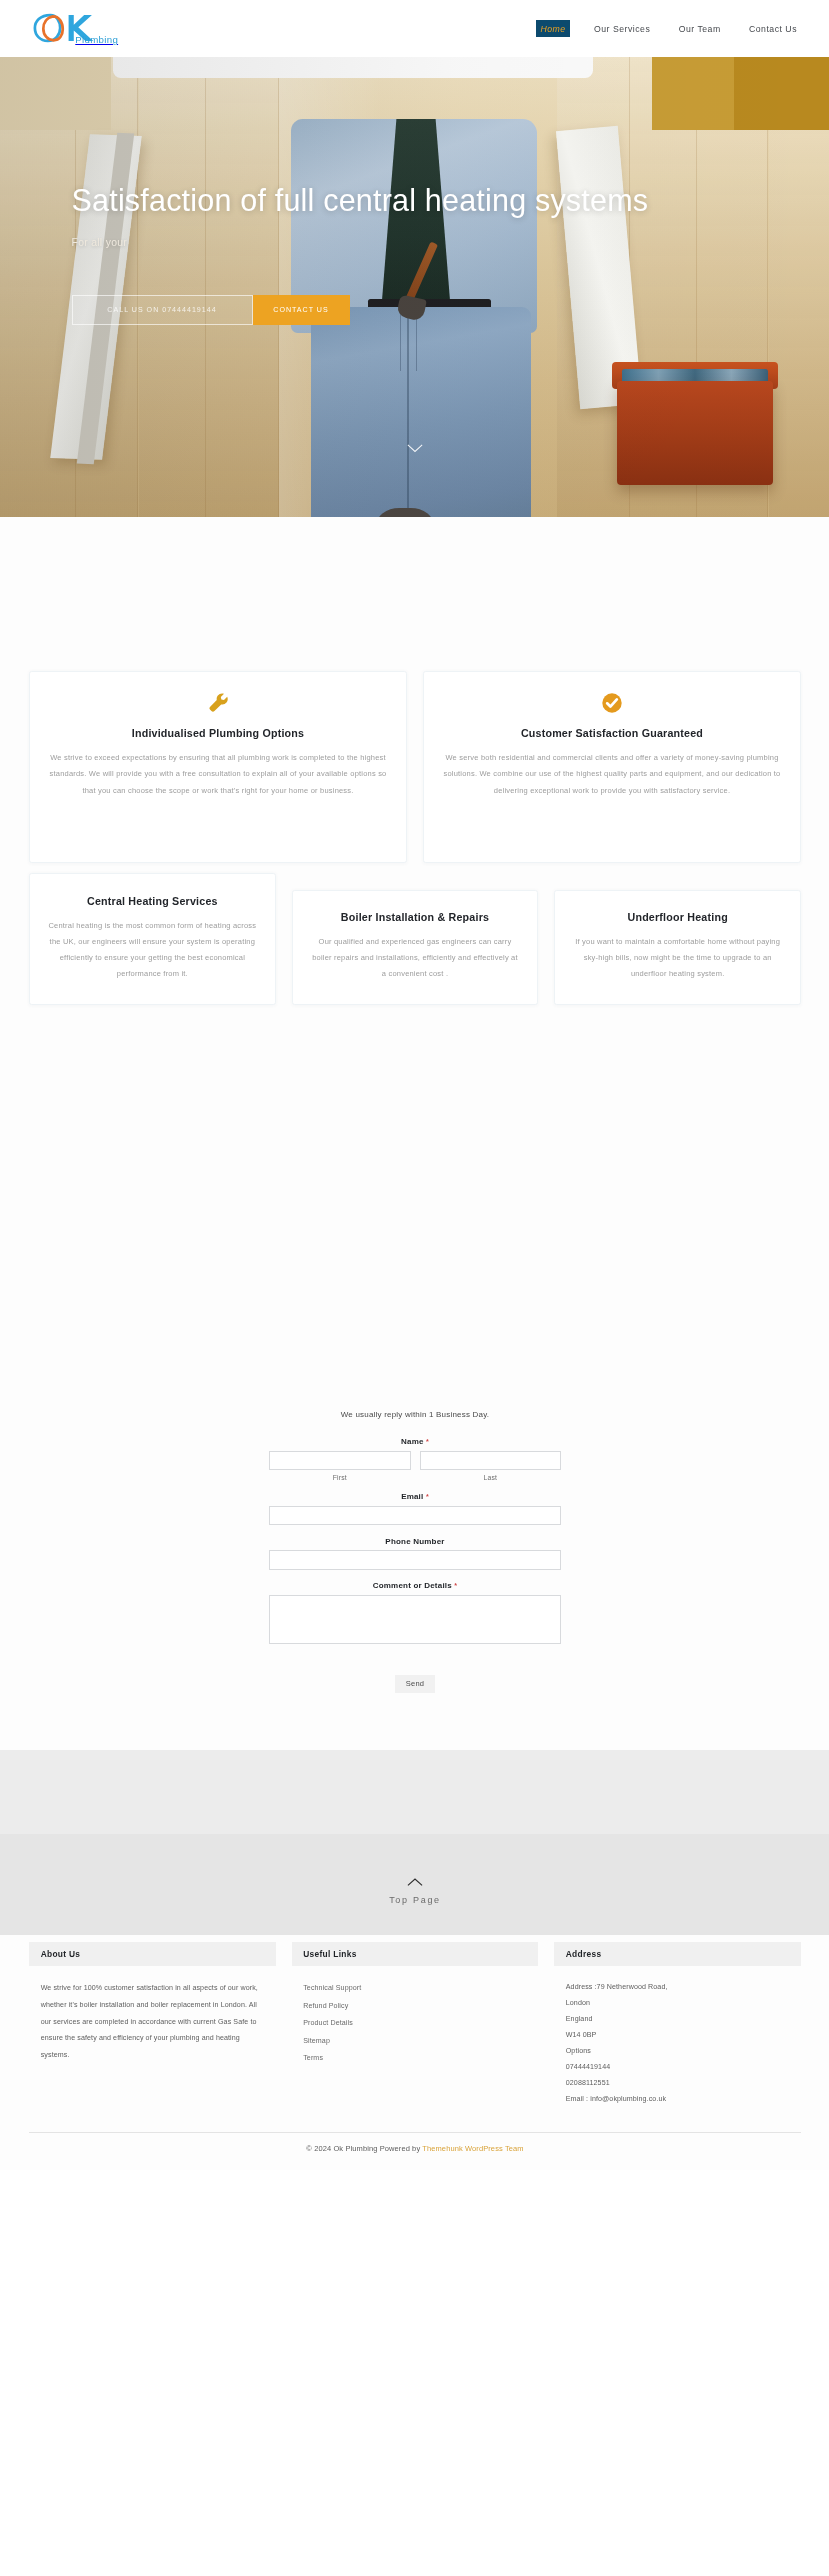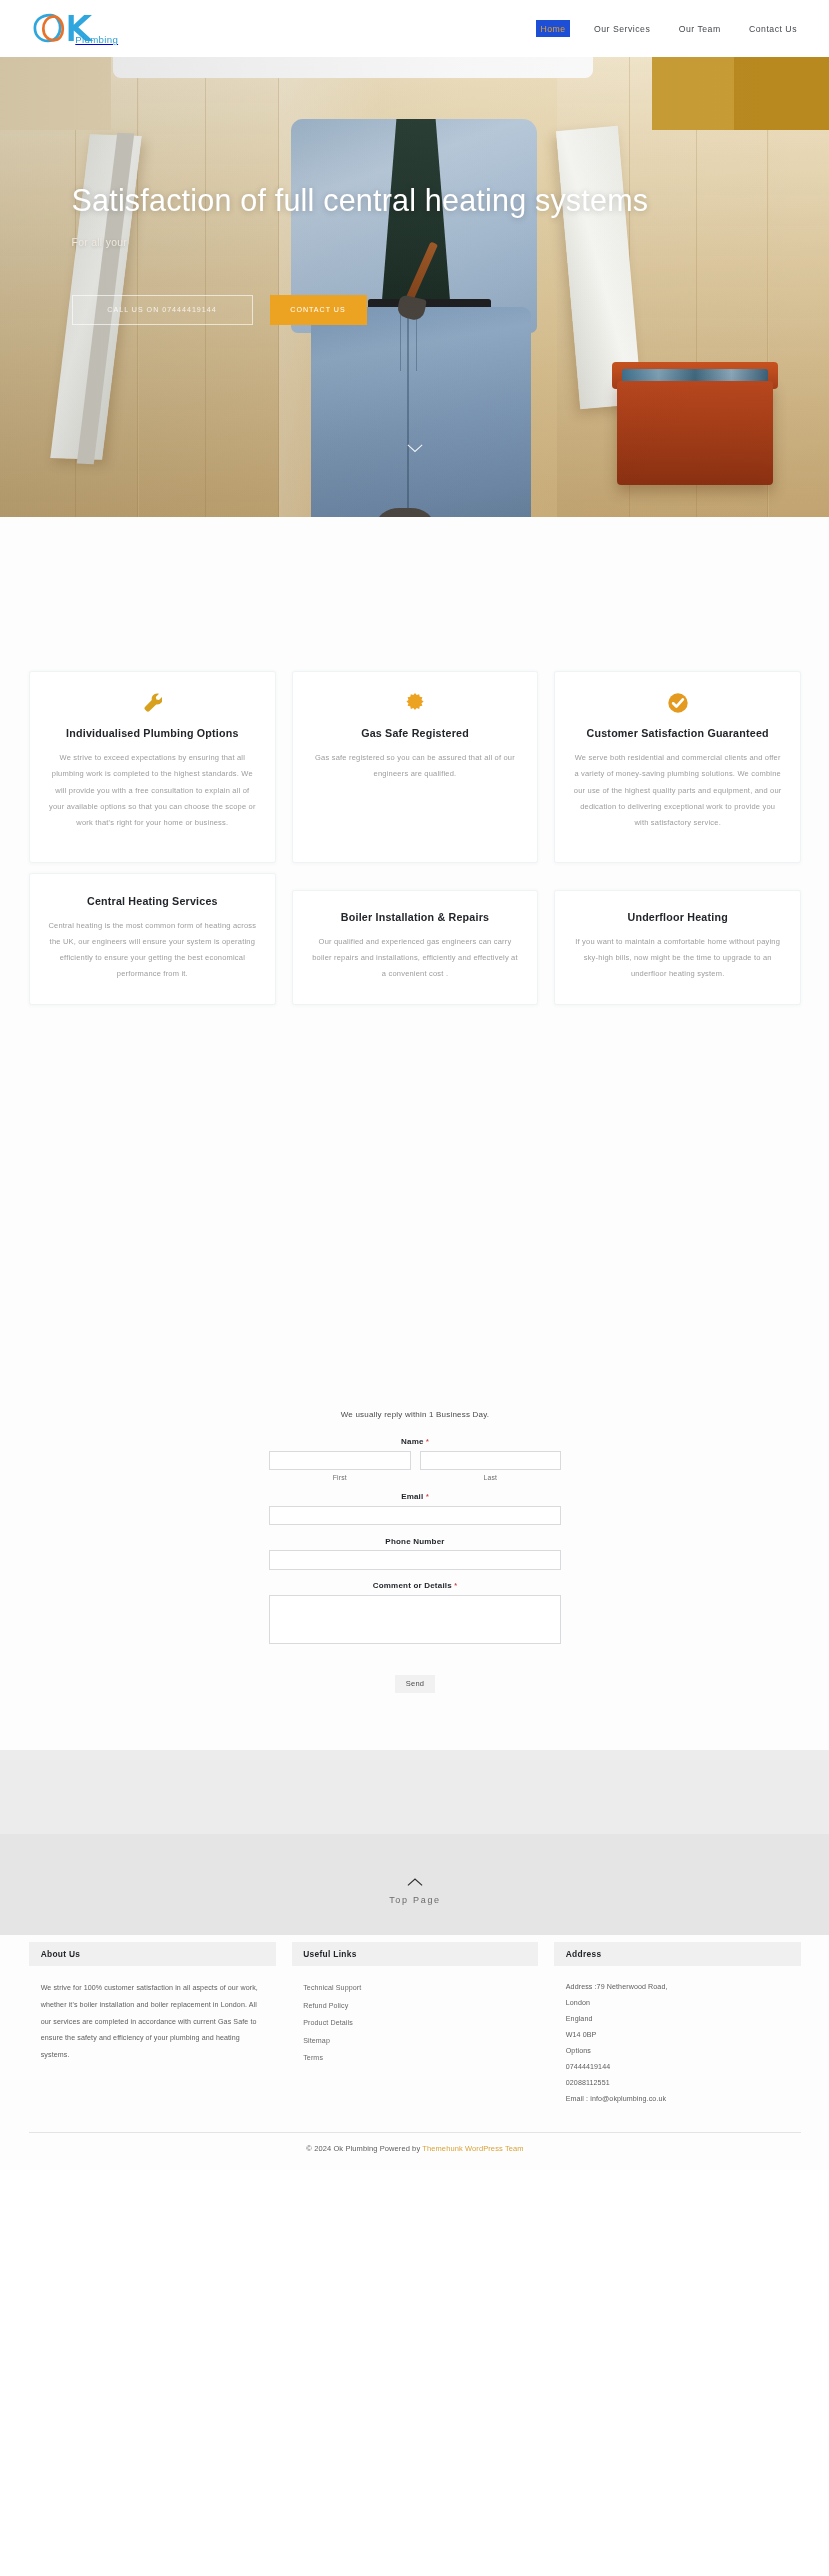--- a/index.html
+++ b/index.html
@@ -34,21 +34,21 @@
   }
   .main-nav { display: flex; align-items: center; gap: 19.4px; }
   .nav-link {
     font-size: 8.7px;
     color: #45484d;
     letter-spacing: 0.5px;
     text-decoration: none;
     padding: 3.2px 4.5px;
     white-space: nowrap;
   }
-  .nav-link.is-active { color: #e8a022; background: #1d4ed8; }
+  .nav-link.is-active { color: #e8a022; background: #0c4a6e; font-style: italic; }
 
   
   .hero {
     position: relative;
     height: 460px;
     overflow: hidden;
     background:
       linear-gradient(178deg, #efe2c4 0%, #e7d6b0 22%, #dcc79b 48%, #d4bb8b 70%, #c9ad79 100%);
   }
   .hero-photo { position: absolute; inset: 0; }
@@ -183,21 +183,21 @@
     max-width: 687px;
     text-shadow: 0 1.3px 6.5px rgba(0,0,0,.22);
   }
   .hero-sub {
     margin-top: 16px;
     font-size: 10.4px;
     color: #efe9de;
     letter-spacing: 0.3px;
     text-shadow: 0 0.6px 3.9px rgba(0,0,0,.18);
   }
-  .hero-buttons { margin-top: 47px; display: flex; align-items: flex-start; gap: 17px; }
+  .hero-buttons { margin-top: 47px; display: flex; align-items: flex-start; }
   .btn-ghost {
     min-width: 181px; height: 30px;
     display: inline-flex; align-items: center; justify-content: center;
     border: 0.6px solid rgba(255,255,255,.62);
     color: rgba(255,255,255,.80);
     font-size: 7.1px; letter-spacing: 1px;
     background: rgba(255,255,255,.06);
     text-decoration: none;
   }
   .btn-solid {
@@ -408,29 +408,20 @@
         <div class="card tall">
           <div class="card-icon">
             <svg width="19.4" height="22" viewBox="0 0 30 34" aria-hidden="true">
               <path d="M21.8 2.2a8.4 8.4 0 0 0-8.2 10.3L3.4 22.9a3.3 3.3 0 0 0 0 4.7l1.9 1.9a3.3 3.3 0 0 0 4.7 0l10.4-10.3a8.4 8.4 0 0 0 9.3-11.7l-5 5-4-.9-.9-4 5-5a8.4 8.4 0 0 0-3-.4z" fill="#d8a11d"></path>
             </svg>
           </div>
           <h3 class="card-title">Individualised Plumbing Options</h3>
           <p class="card-text">We strive to exceed expectations by ensuring that all plumbing work is completed to the highest standards. We will provide you with a free consultation to explain all of your available options so that you can choose the scope or work that's right for your home or business.</p>
         </div>
 
-        <div class="card tall">
-          <div class="card-icon">
-            <svg width="22" height="22" viewBox="0 0 34 34" aria-hidden="true">
-              <path d="M17 1.5l2.6 3.2 3.9-1.3.8 4.1 4.1.8-1.3 3.9 3.2 2.6-3.2 2.6 1.3 3.9-4.1.8-.8 4.1-3.9-1.3L17 27.9l-2.6-3.0-3.9 1.3-.8-4.1-4.1-.8 1.3-3.9L3.7 14.8 6.9 12.2 5.6 8.3l4.1-.8.8-4.1 3.9 1.3z" fill="#eda322"></path>
-            </svg>
-          </div>
-          <h3 class="card-title">Gas Safe Registered</h3>
-          <p class="card-text">Gas safe registered so you can be assured that all of our engineers are qualified.</p>
-        </div>
 
         <div class="card tall">
           <div class="card-icon">
             <svg width="22" height="22" viewBox="0 0 34 34" aria-hidden="true">
               <circle cx="17" cy="17" r="15" fill="#e49a1e"></circle>
               <polyline points="9.5,17.5 14.5,22.5 24.5,11.5" fill="none" stroke="#fff" stroke-width="4.2" stroke-linecap="round" stroke-linejoin="round"></polyline>
             </svg>
           </div>
           <h3 class="card-title">Customer Satisfaction Guaranteed</h3>
           <p class="card-text">We serve both residential and commercial clients and offer a variety of money-saving plumbing solutions. We combine our use of the highest quality parts and equipment, and our dedication to delivering exceptional work to provide you with satisfactory service.</p>

